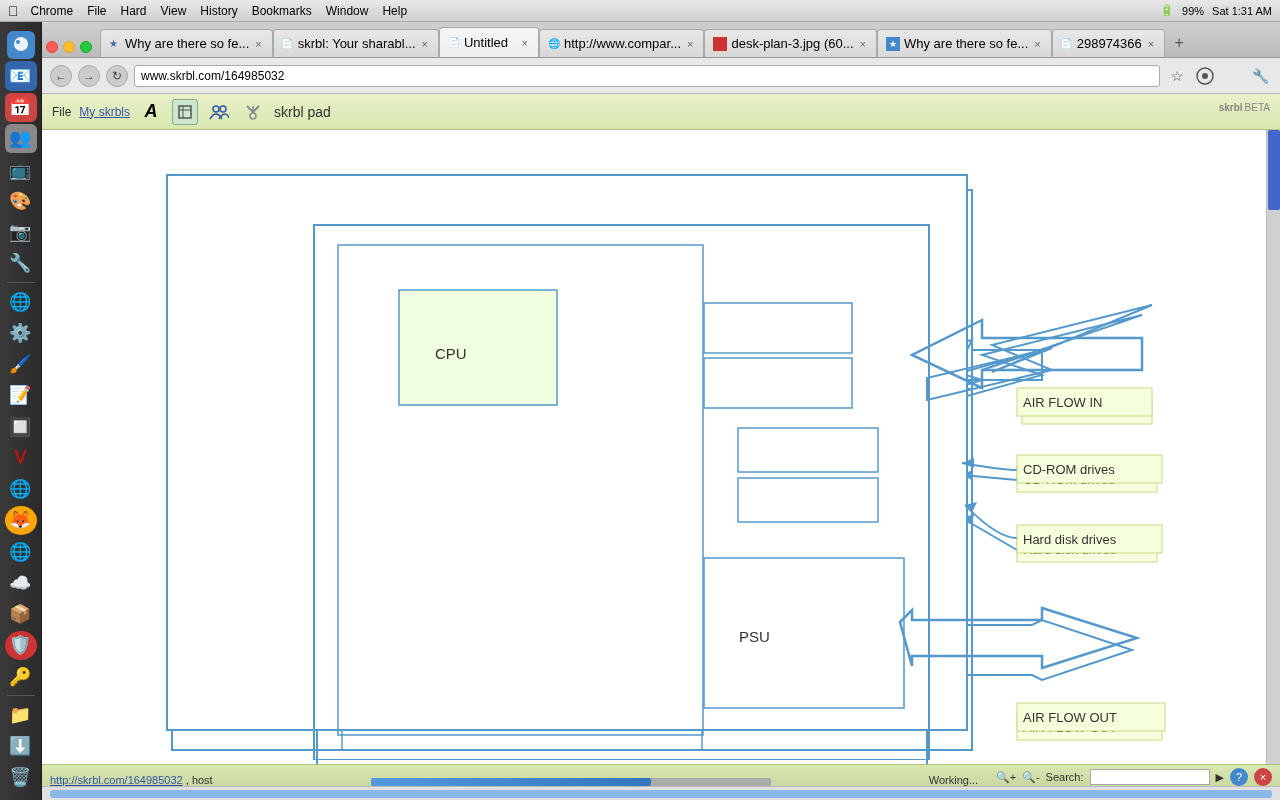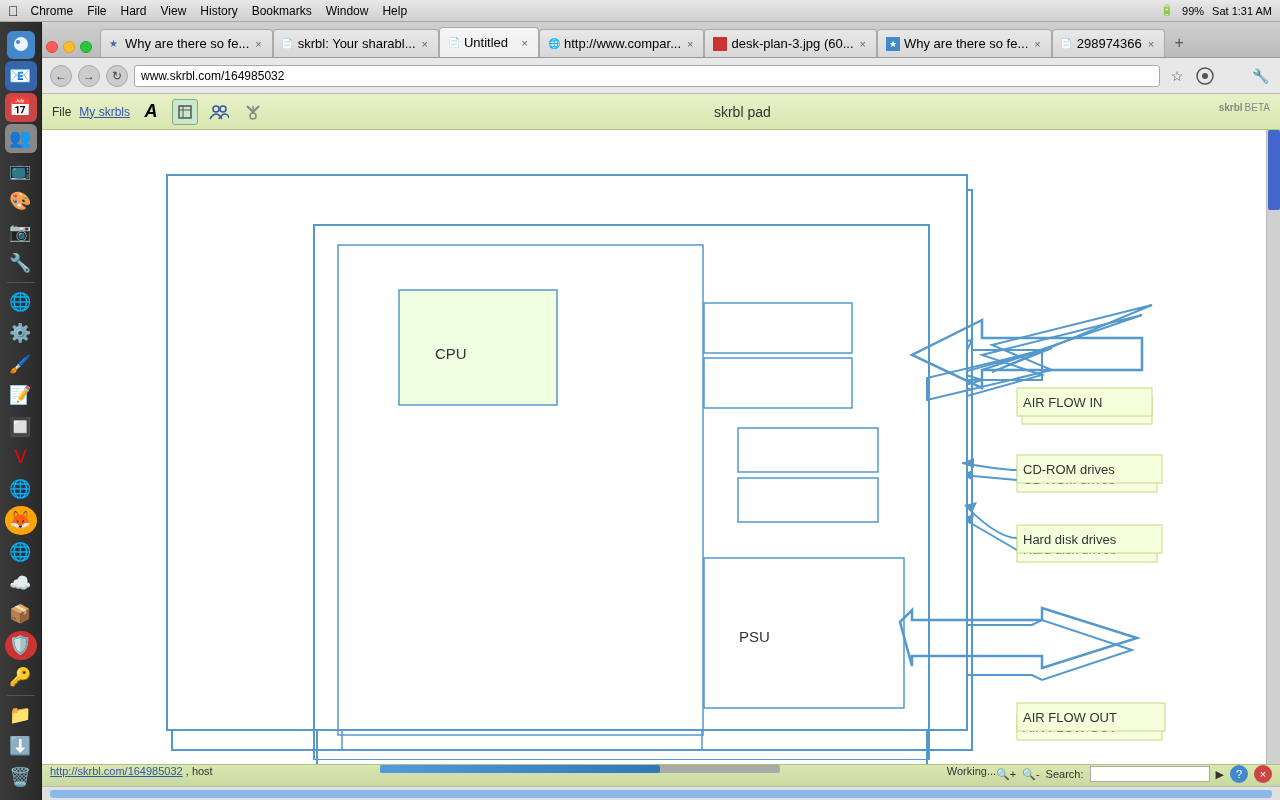--- a/index.html
+++ b/index.html
@@ -49,29 +49,29 @@
 
     
     #app-toolbar {
       height: 36px; background: linear-gradient(to bottom, #e8f0c8, #d8e8b0);
       display: flex; align-items: center; padding: 0 10px; gap: 8px;
       border-bottom: 1px solid #b0c080;
     }
     .toolbar-text-btn { font-size: 12px; cursor: pointer; color: #333; }
     .toolbar-text-btn.link { color: #3355aa; text-decoration: underline; }
     .toolbar-icon-btn { width: 26px; height: 26px; display: flex; align-items: center; justify-content: center; cursor: pointer; font-size: 16px; }
-    #app-toolbar .title { flex: 1; text-align: center; font-size: 14px; font-weight: 500; color: #333; }
+    #app-toolbar .title { flex: 1; text-align: left; font-size: 14px; font-weight: 500; color: #333; }
     #app-toolbar .brand { font-size: 16px; font-weight: bold; color: #447722; margin-left: auto; }
     #app-toolbar .brand span { font-size: 10px; color: #888; vertical-align: super; }
 
     
     #status-bar {
       height: 22px; background: linear-gradient(to bottom, #d8e8b0, #c8d8a0);
-      display: flex; align-items: flex-start; padding: 0 8px; font-size: 11px; color: #333;
-      border-top: 1px solid #b0c080; gap: 0;
+      display: flex; align-items: flex-end; padding: 0 8px; font-size: 11px; color: #333;
+      border-top: 1px solid #b0c080; gap: 18px;
     }
     #status-bar .status-right { margin-left: auto; display: flex; align-items: center; gap: 6px; }
     #status-bar .search-box { border: 1px solid #aaa; height: 16px; width: 120px; font-size: 11px; padding: 0 3px; }
     .progress-bar-container { width: 400px; height: 8px; background: #aaa; border-radius: 2px; margin: 0 auto; }
     .progress-bar { height: 100%; background: linear-gradient(to right, #5599dd, #3377bb); border-radius: 2px; width: 70%; }
 
     
     #right-scrollbar { position: absolute; right: 0; top: 0; width: 14px; height: 100%; background: #d0d0d0; border-left: 1px solid #bbb; }
     #scrollbar-thumb { position: absolute; top: 0; width: 12px; height: 80px; background: #4466cc; border-radius: 2px; left: 1px; }
 

